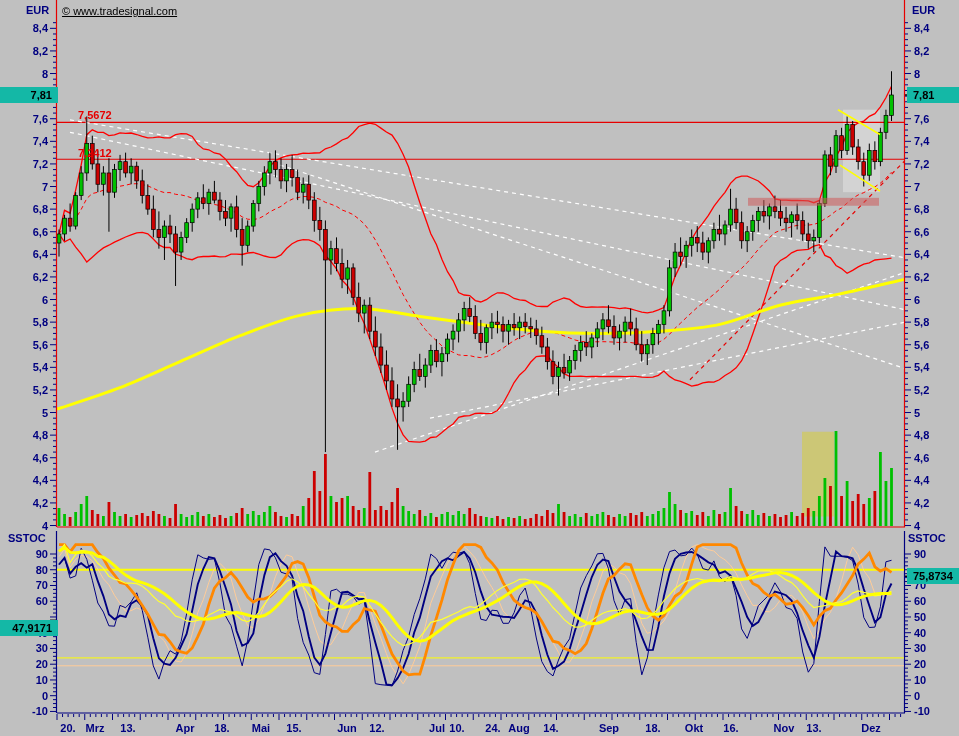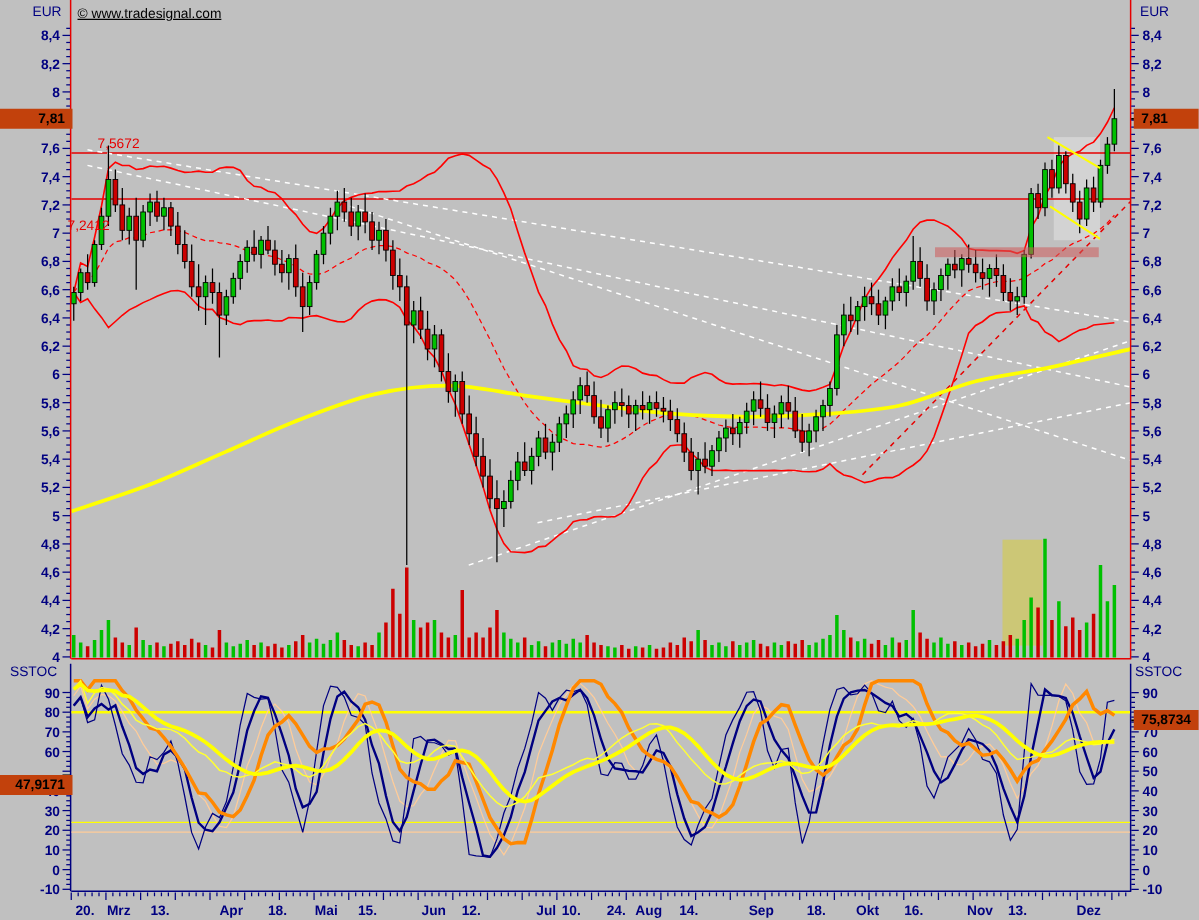--- a/index.html
+++ b/index.html
@@ -1,23 +1,23 @@
 <!DOCTYPE html>
 <html><head>
 <meta charset="utf-8">
 <style>
   html,body{margin:0;padding:0;background:#c0c0c0;}
   .window{position:relative;width:959px;height:736px;background:#c0c0c0;overflow:hidden;
           font-family:"Liberation Sans",sans-serif;}
   svg{position:absolute;left:0;top:0;}
   svg text{font-family:"Liberation Sans",sans-serif;font-size:11px;font-weight:bold;fill:#000080;}
-  .overlay{position:absolute;font-size:11px;font-weight:normal;color:#000080;white-space:nowrap;line-height:14px;}
+  .overlay{position:absolute;font-size:11px;font-weight:bold;color:#000080;white-space:nowrap;line-height:14px;}
   .copyright{font-weight:normal;color:#000000;}
   .redlbl{color:#e60000;}
-  .hlbox{position:absolute;background:#c2410c;color:#000000;font-size:11px;font-weight:bold;
+  .hlbox{position:absolute;background:#14b8a6;color:#000000;font-size:11px;font-weight:bold;
          height:16px;display:flex;align-items:center;z-index:5;}
   .hl-left{justify-content:flex-end;padding-right:6px;}
   .hl-right{justify-content:flex-start;padding-left:6px;}
 </style>
 </head>
 <body>
 
 <div class="window">
 
   <svg id="chart-svg" width="959" height="736" viewBox="0 0 959 736">
@@ -1031,21 +1031,21 @@
         <path d="M59.0,551.4L64.5,544.6L70.1,562.7L75.7,554.3L81.2,550.1L86.8,551.2L92.3,556.1L97.8,563.3L103.4,568.3L108.9,576.2L114.5,579.2L120.0,580.6L125.6,583.2L131.1,583.1L136.7,583.7L142.3,586.3L147.8,590.6L153.3,596.5L158.9,601.6L164.4,604.1L170.0,609.8L175.6,616.2L181.1,617.7L186.6,620.9L192.2,621.7L197.8,620.3L203.3,618.9L208.8,614.9L214.4,612.2L219.9,609.5L225.5,610.9L231.0,612.1L236.6,615.7L242.2,620.1L247.7,621.6L253.3,618.9L258.8,612.5L264.4,604.3L269.9,596.4L275.4,591.3L281.0,586.6L286.5,581.3L292.1,578.8L297.6,581.9L303.2,586.7L308.8,594.4L314.3,601.0L319.8,608.8L325.4,610.5L330.9,609.8L336.5,607.1L342.1,605.8L347.6,600.6L353.1,597.1L358.7,596.2L364.3,597.1L369.8,605.5L375.3,614.0L380.9,622.4L386.4,629.9L392.0,636.6L397.6,642.1L403.1,645.5L408.6,644.4L414.2,642.0L419.8,637.3L425.3,630.3L430.8,622.3L436.4,620.8L441.9,619.4L447.5,616.9L453.1,614.2L458.6,611.8L464.1,608.6L469.7,606.7L475.3,607.6L480.8,604.2L486.3,599.8L491.9,594.9L497.4,590.4L503.0,587.0L508.6,584.5L514.1,582.3L519.6,579.3L525.2,579.0L530.8,580.6L536.3,586.4L541.8,594.1L547.4,600.5L553.0,607.5L558.5,613.2L564.0,619.4L569.6,623.9L575.1,627.1L580.7,627.0L586.3,624.9L591.8,620.3L597.4,616.5L602.9,613.2L608.4,611.3L614.0,610.4L619.5,610.2L625.1,608.7L630.6,610.5L636.2,615.5L641.8,618.7L647.3,618.0L652.9,614.2L658.4,608.4L663.9,600.6L669.5,594.9L675.0,588.5L680.6,584.5L686.1,581.2L691.7,579.6L697.3,578.5L702.8,579.9L708.4,580.6L713.9,580.8L719.4,581.6L725.0,578.5L730.5,576.6L736.1,578.0L741.6,580.4L747.2,577.5L752.8,573.9L758.3,571.0L763.9,570.8L769.4,570.9L774.9,572.7L780.5,575.9L786.0,579.9L791.6,582.6L797.1,587.9L802.7,595.6L808.3,602.6L813.8,607.5L819.4,606.5L824.9,605.7L830.4,604.0L836.0,602.5L841.5,601.6L847.1,597.7L852.6,593.1L858.2,590.9L863.8,592.4L869.3,593.7L874.9,595.8L880.4,595.2L885.9,593.2L891.5,591.3" fill="none" stroke="#ffff33" stroke-width="1.2"></path>
         <path d="M59.0,551.4L64.5,547.2L70.1,552.4L75.7,552.8L81.2,552.3L86.8,552.1L92.3,552.9L97.8,556.3L103.4,557.2L108.9,560.9L114.5,565.7L120.0,570.6L125.6,575.1L131.1,578.4L136.7,581.0L142.3,582.7L147.8,584.6L153.3,587.2L158.9,590.3L164.4,593.8L170.0,598.2L175.6,603.1L181.1,607.7L186.6,611.7L192.2,615.1L197.8,617.8L203.3,619.3L208.8,619.1L214.4,618.1L219.9,616.3L225.5,614.5L231.0,613.1L236.6,612.6L242.2,613.4L247.7,615.0L253.3,616.6L258.8,616.8L264.4,615.5L269.9,612.3L275.4,607.5L281.0,601.7L286.5,595.4L292.1,589.8L297.6,586.0L303.2,584.4L308.8,584.9L314.3,587.3L319.8,591.9L325.4,597.2L330.9,601.8L336.5,605.3L342.1,607.2L347.6,607.1L353.1,605.2L358.7,602.8L364.3,600.7L369.8,600.4L375.3,601.8L380.9,605.4L386.4,610.8L392.0,617.6L397.6,625.1L403.1,631.7L408.6,636.8L414.2,640.1L419.8,641.3L425.3,640.2L430.8,636.9L436.4,632.8L441.9,628.7L447.5,624.5L453.1,620.6L458.6,617.6L464.1,615.3L469.7,613.0L475.3,611.0L480.8,608.9L486.3,606.5L491.9,603.6L497.4,600.6L503.0,597.3L508.6,593.5L514.1,589.8L519.6,586.4L525.2,583.8L530.8,582.1L536.3,582.0L541.8,583.6L547.4,586.7L553.0,591.4L558.5,597.1L564.0,603.5L569.6,609.8L575.1,615.3L580.7,619.7L586.3,622.6L591.8,623.8L597.4,623.3L602.9,621.5L608.4,618.9L614.0,616.1L619.5,613.6L625.1,611.7L630.6,610.7L636.2,611.1L641.8,612.3L647.3,613.6L652.9,614.3L658.4,614.2L663.9,612.6L669.5,609.1L675.0,604.1L680.6,598.5L686.1,593.0L691.7,588.2L697.3,584.5L702.8,582.0L708.4,580.7L713.9,580.1L719.4,580.2L725.0,580.0L730.5,579.7L736.1,579.3L741.6,579.3L747.2,578.8L752.8,577.5L758.3,576.2L763.9,575.3L769.4,574.1L774.9,572.8L780.5,572.5L786.0,573.5L791.6,575.5L797.1,578.3L802.7,582.4L808.3,587.4L813.8,592.7L819.4,597.1L824.9,600.9L830.4,603.6L836.0,604.8L841.5,604.6L847.1,603.0L852.6,600.8L858.2,598.3L863.8,596.4L869.3,594.9L874.9,593.9L880.4,593.5L885.9,593.5L891.5,593.6" fill="none" stroke="#ffff00" stroke-width="3"></path>
       </g>
     </svg>
 
   <div class="overlay" style="left:26px;top:3px;">EUR</div>
   <div class="overlay" style="left:912px;top:3px;">EUR</div>
   <div class="overlay copyright" style="left:62px;top:4px;text-decoration:underline;">© www.tradesignal.com</div>
 
   <div class="overlay redlbl" style="left:78px;top:108px;">7,5672</div>
-  <div class="overlay redlbl" style="left:54px;top:146px;margin-top:28px;">7,2412</div>
+  <div class="overlay redlbl" style="left:78px;top:146px;">7,2412</div>
 
   <div class="hlbox hl-left" style="left:0;top:87px;width:52px;">7,81</div>
   <div class="hlbox hl-right" style="left:907px;top:87px;width:52px;">7,81</div>
 
   <div class="overlay" style="left:8px;top:531px;">SSTOC</div>
   <div class="overlay" style="left:908px;top:531px;">SSTOC</div>
 
   <div class="hlbox hl-left" style="left:0;top:620px;width:52px;">47,9171</div>
   <div class="hlbox hl-right" style="left:907px;top:568px;width:52px;">75,8734</div>
 </div>

